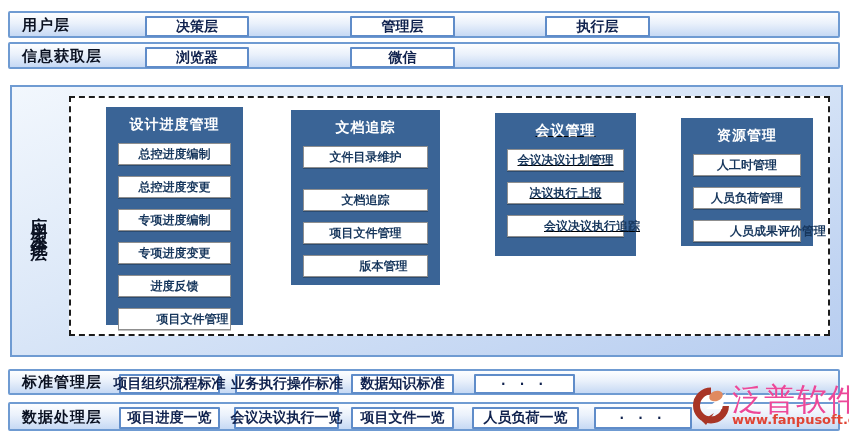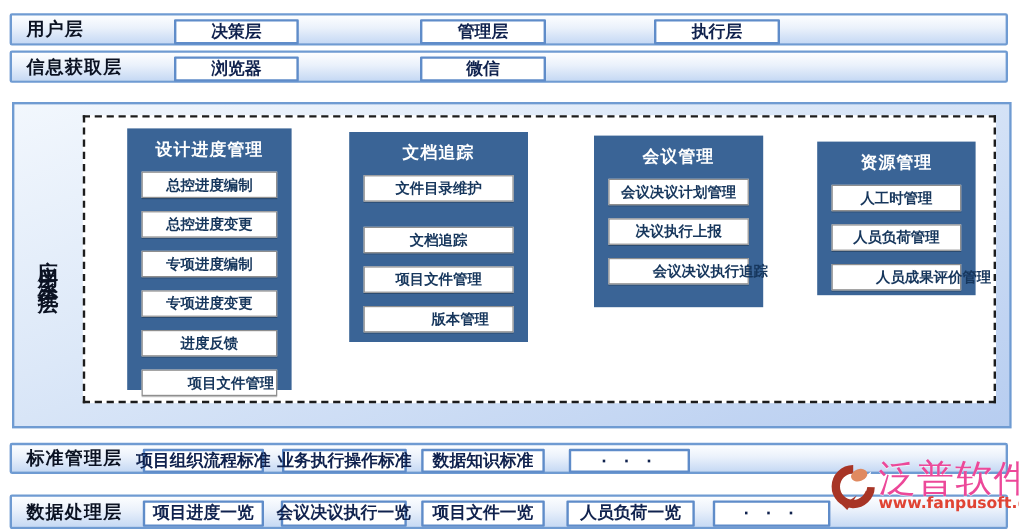--- a/index.html
+++ b/index.html
@@ -104,21 +104,21 @@
           <div class="item">进度反馈</div>
           <div class="item">项目文件管理</div>
         </div>
         <div class="col" style="left: 220px; top: 12px; width: 149px; height: 175px;">
           <div class="col-title">文档追踪</div>
           <div class="item">文件目录维护</div>
           <div class="item" style="margin-top: 10px;">文档追踪</div>
           <div class="item">项目文件管理</div>
           <div class="item">版本管理</div>
         </div>
-        <div class="col" style="left: 424px; top: 15px; width: 141px; height: 143px;">
+        <div class="col" style="left: 424px; top: 15px; width: 141px; height: 143px; text-decoration: underline;">
           <div class="col-title">会议管理</div>
           <div class="item">会议决议计划管理</div>
           <div class="item">决议执行上报</div>
           <div class="item">会议决议执行追踪</div>
         </div>
         <div class="col" style="left: 610px; top: 20px; width: 132px; height: 128px;">
           <div class="col-title">资源管理</div>
           <div class="item">人工时管理</div>
           <div class="item">人员负荷管理</div>
           <div class="item">人员成果评价管理</div>
@@ -129,21 +129,21 @@
   <div class="hrow" style="top:369px;height:26px;">
     <span class="hrow-label">标准管理层</span>
     <div>
         <div class="rbtn" style="left: 109px; width: 101px; height: 20px;">项目组织流程标准</div>
         <div class="rbtn" style="left: 225px; width: 104px; height: 20px;">业务执行操作标准</div>
         <div class="rbtn" style="left: 341px; width: 103px; height: 20px;">数据知识标准</div>
         <div class="rbtn dots" style="left: 464px; width: 101px; height: 20px;">· · ·</div>
       </div>
   </div>
 
-  <div class="hrow" style="top:412px;height:29px;">
+  <div class="hrow" style="top:402px;height:29px;">
     <span class="hrow-label">数据处理层</span>
     <div>
         <div class="rbtn" style="left: 109px; width: 101px; height: 22px;">项目进度一览</div>
         <div class="rbtn" style="left: 224px; width: 105px; height: 22px;">会议决议执行一览</div>
         <div class="rbtn" style="left: 341px; width: 103px; height: 22px;">项目文件一览</div>
         <div class="rbtn" style="left: 462px; width: 107px; height: 22px;">人员负荷一览</div>
         <div class="rbtn dots" style="left: 584px; width: 98px; height: 22px;">· · ·</div>
       </div>
   </div>
 

